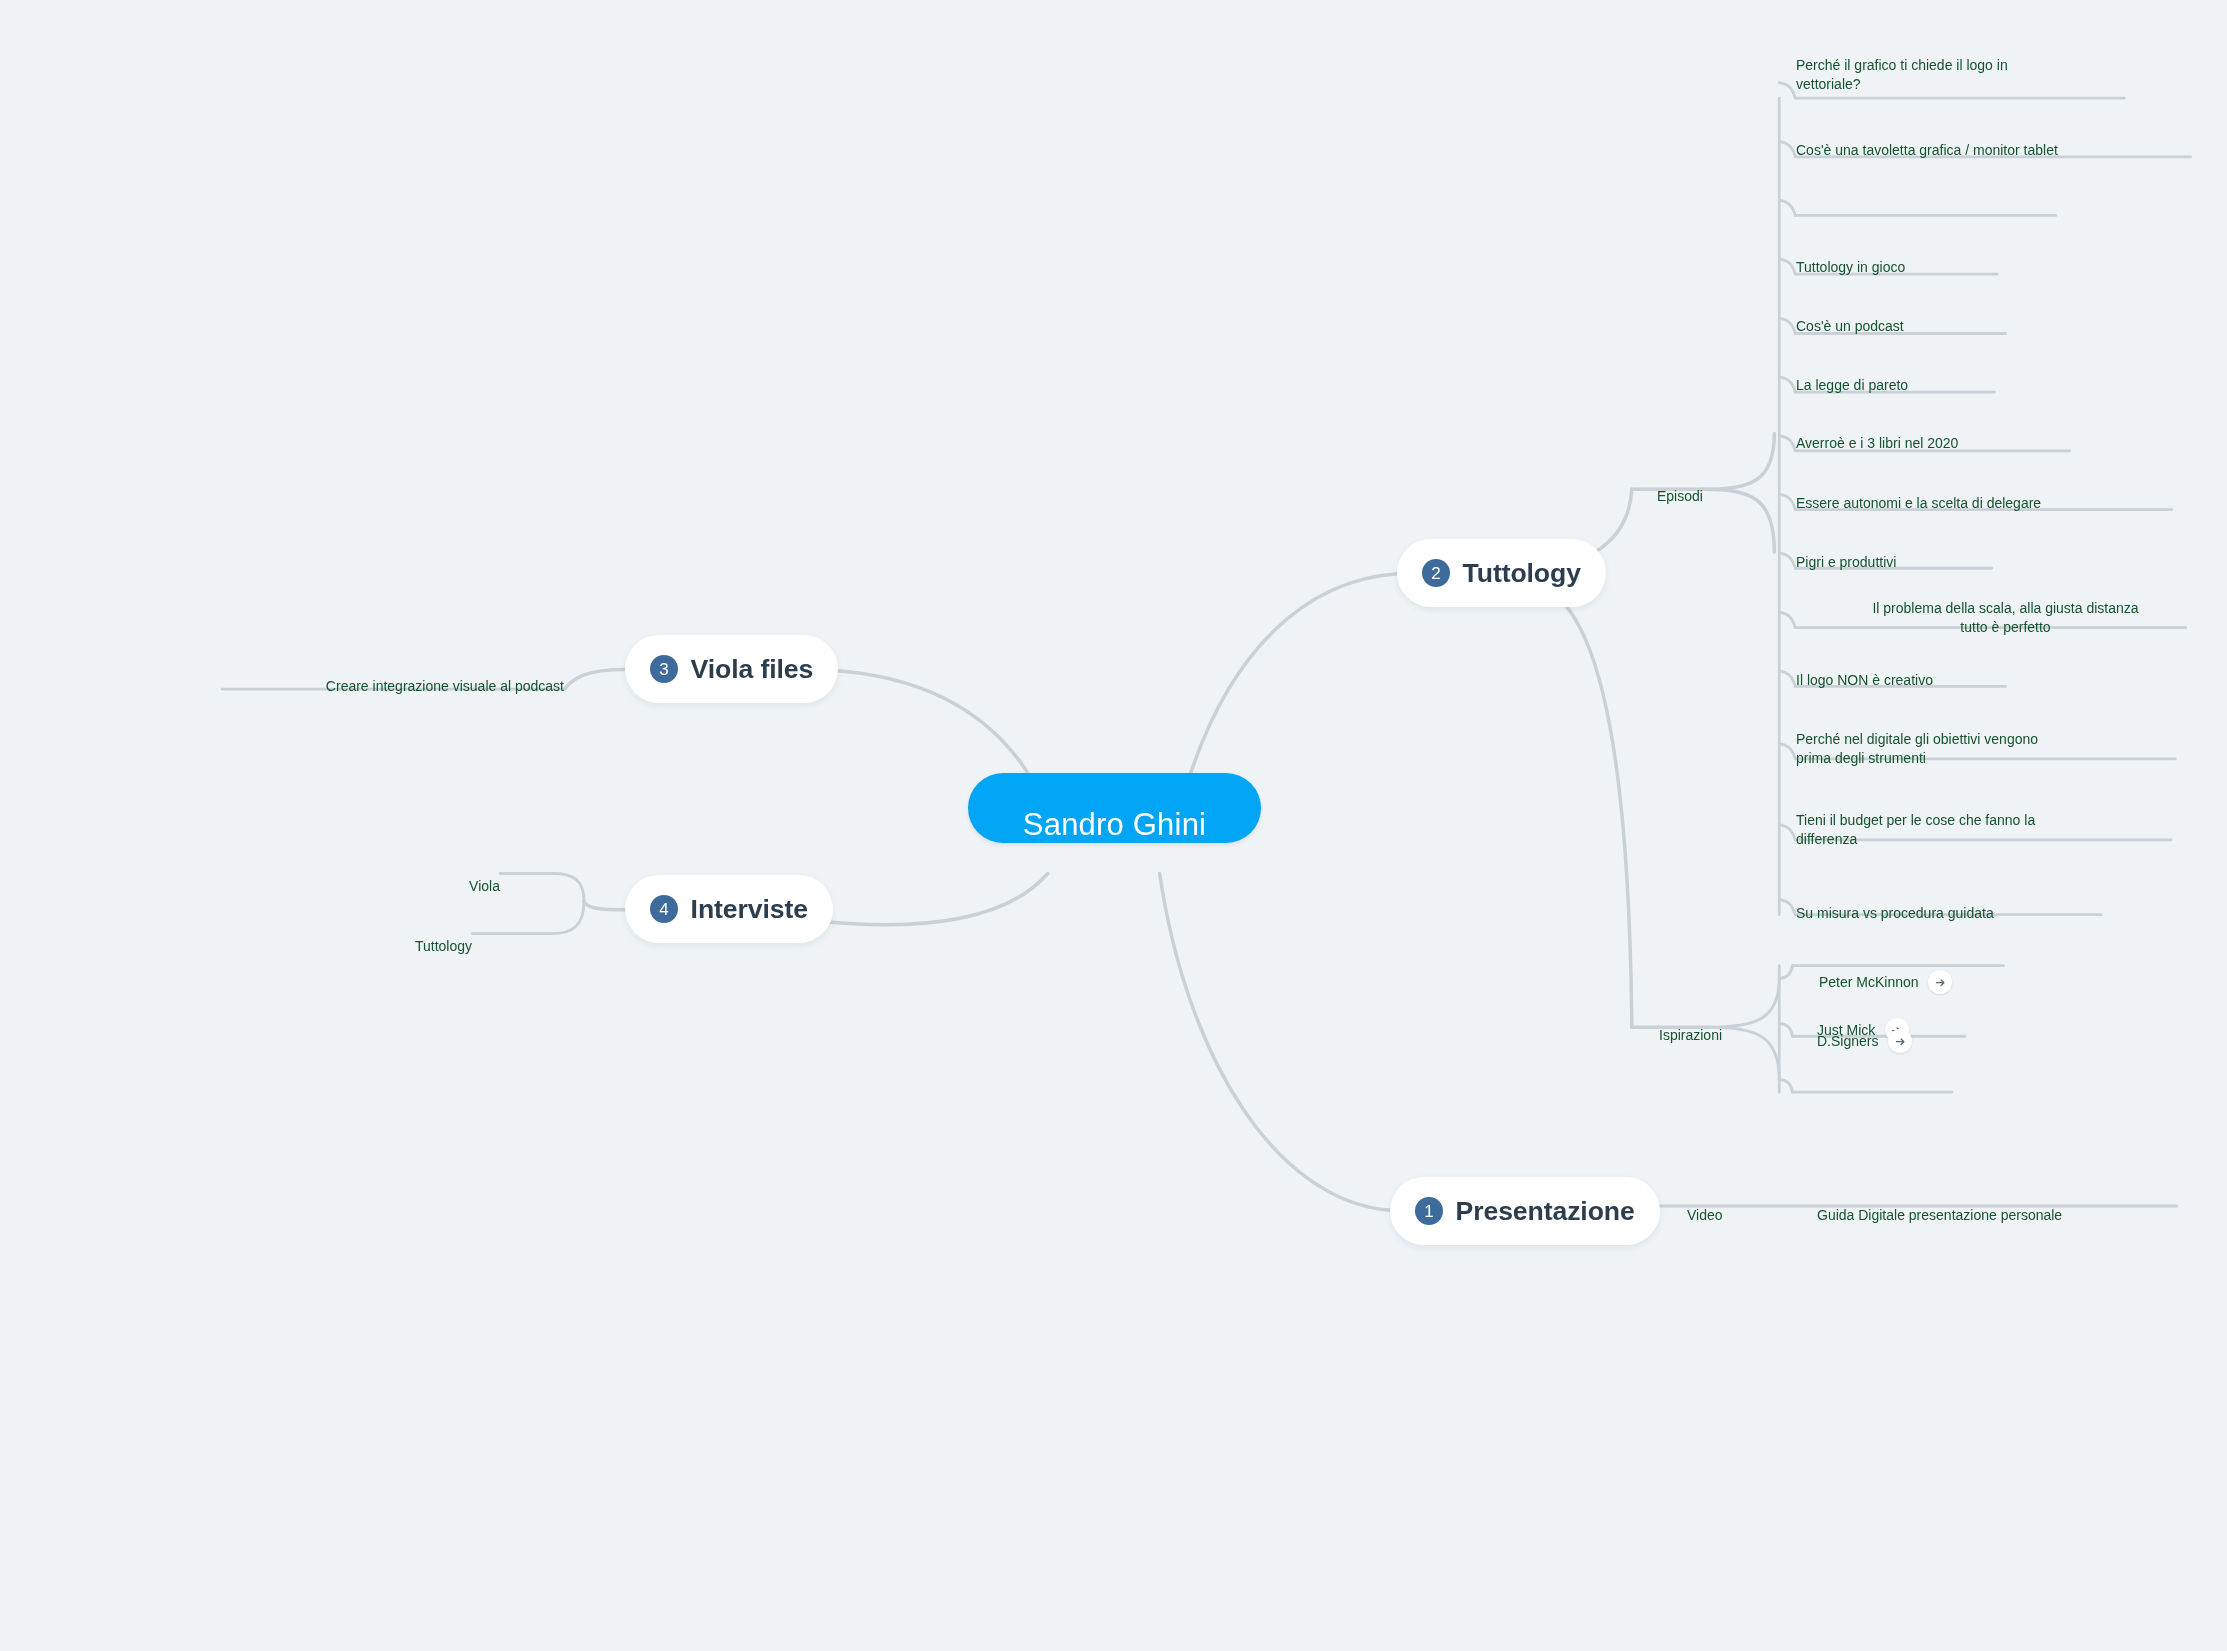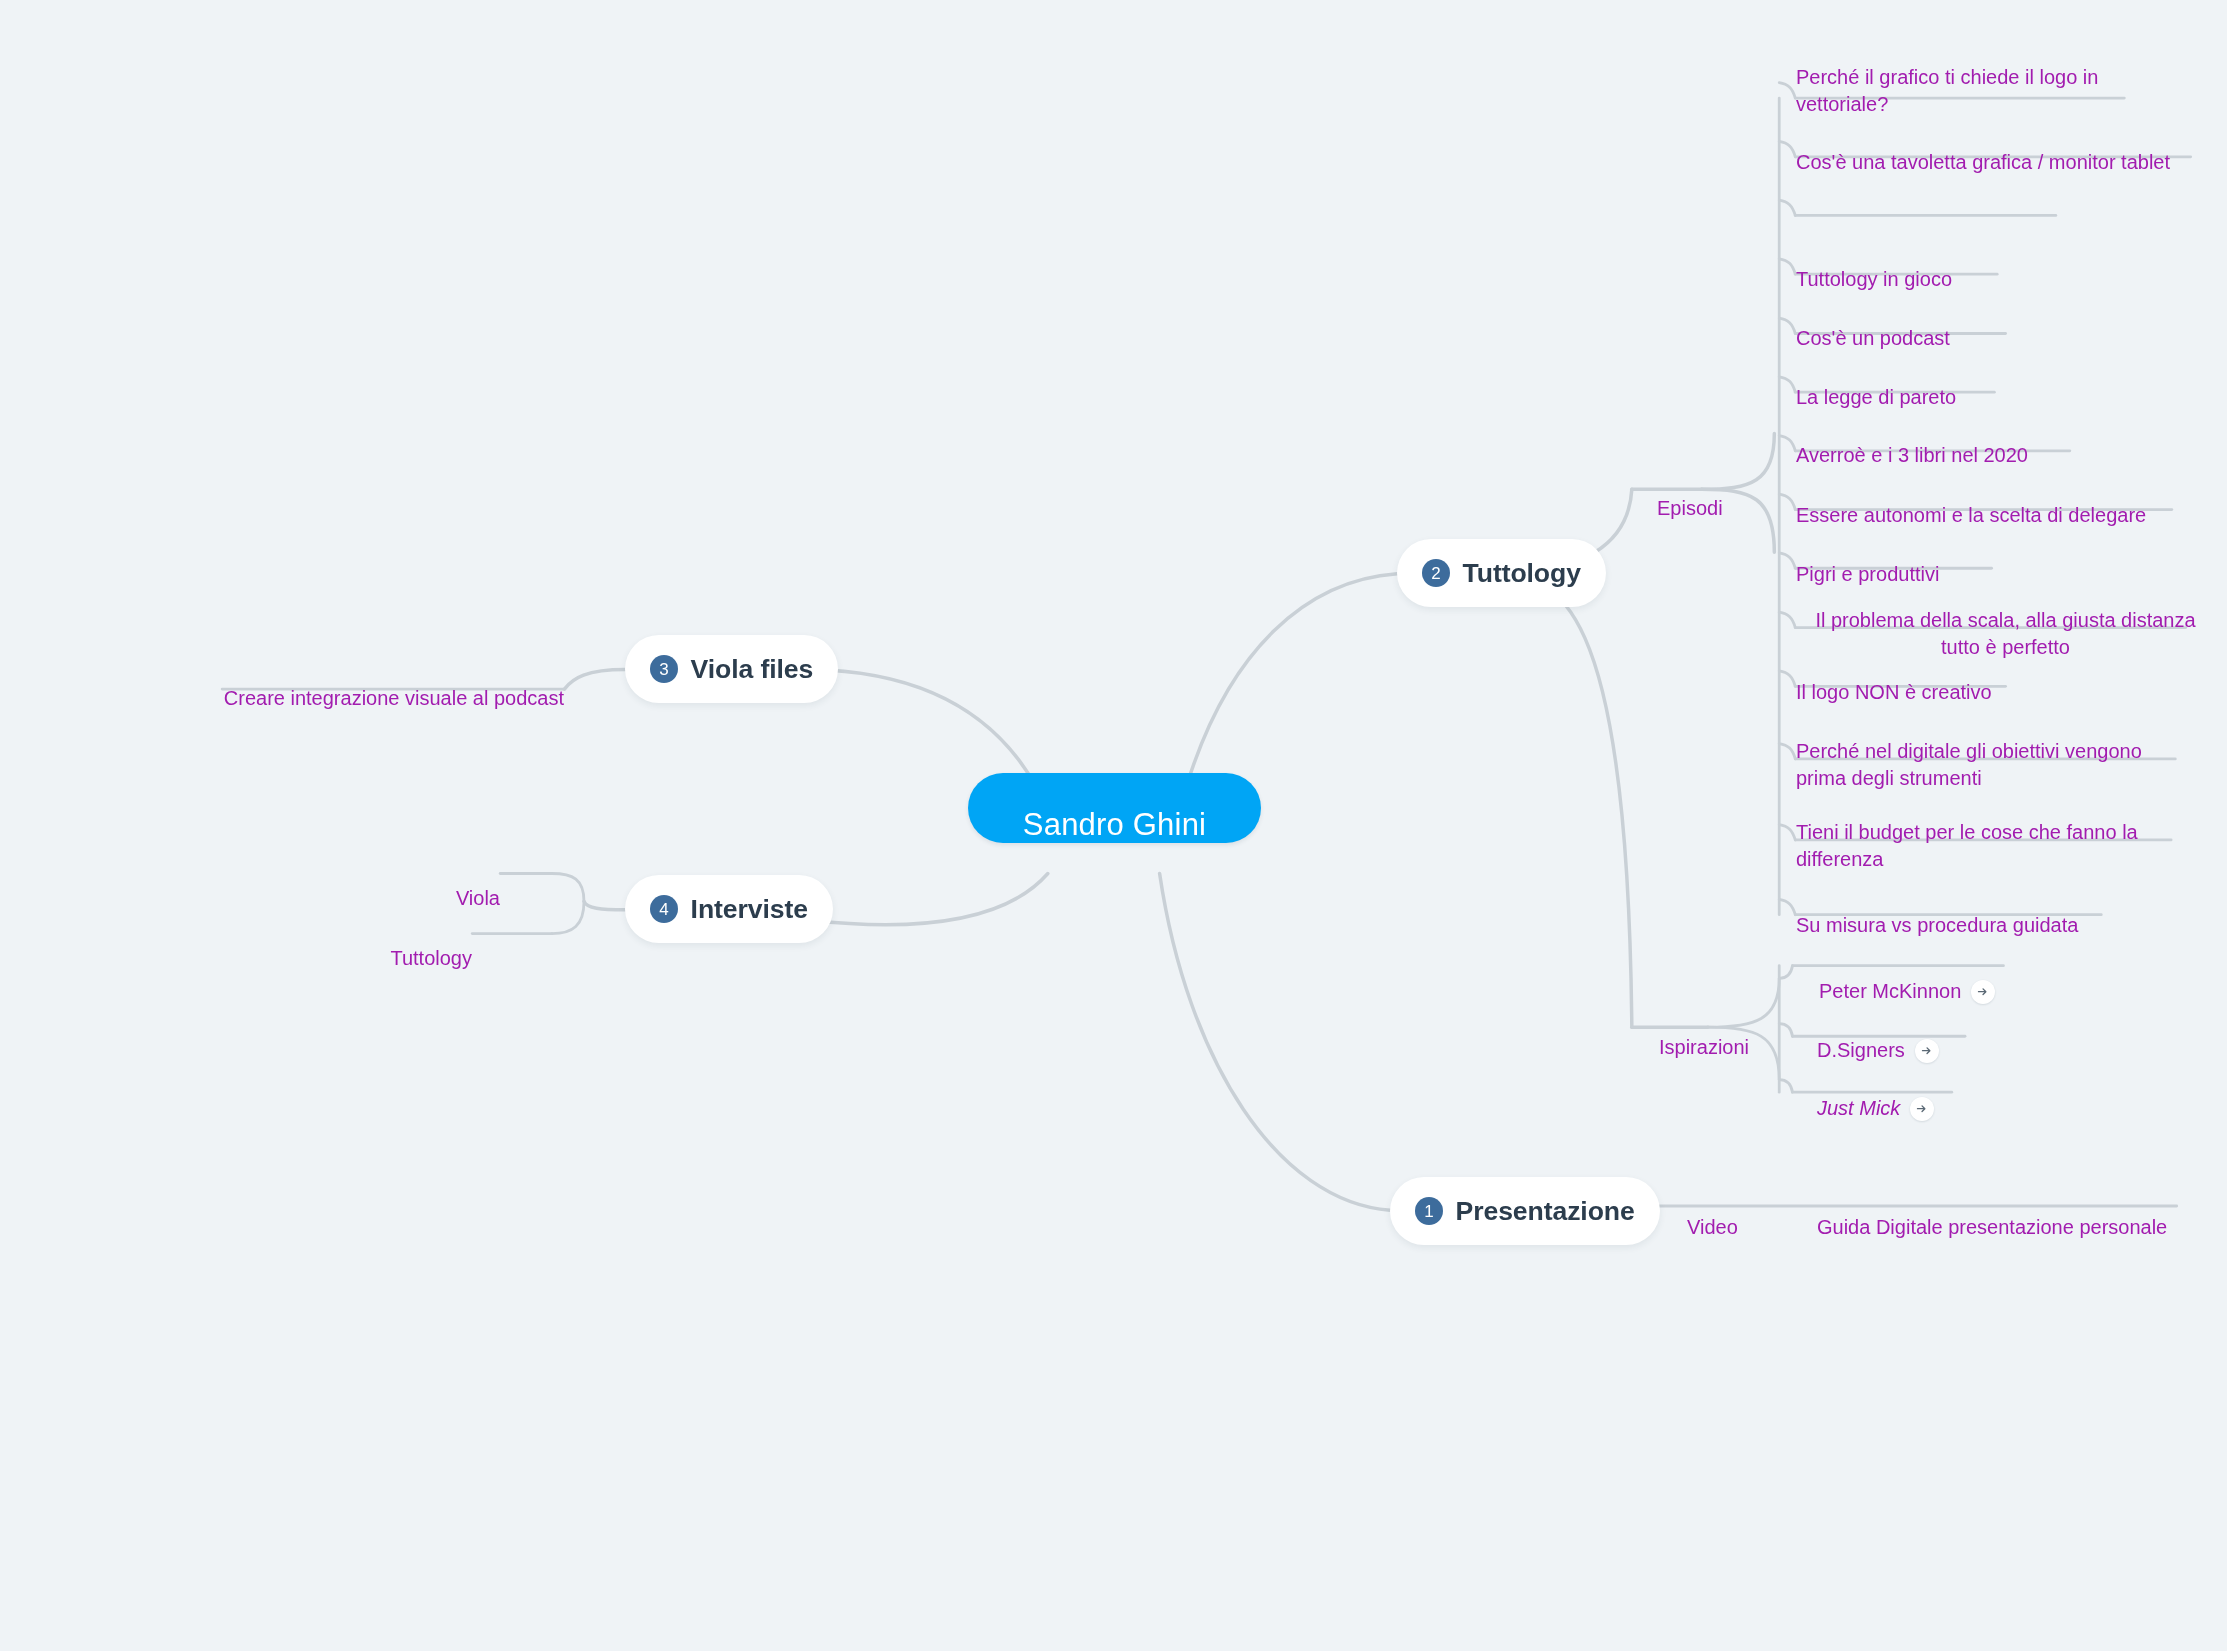--- a/index.html
+++ b/index.html
@@ -44,22 +44,22 @@
     display:flex;align-items:center;justify-content:center;
     flex:0 0 auto;line-height:1;
   }
   .pill .pill-label{
     font-size:26.6px;font-weight:700;color:#2c3d4d;letter-spacing:-0.1px;
   }
 
   
   .tnode{
     position:absolute;
-    font-size:20px;
-    color:#a21caf;
+    font-size:14px;
+    color:#14532d;
     line-height:1.32;
     white-space:pre-line;
   }
   .tnode.right{text-align:left;}
   .tnode.left{text-align:right;}
   .tnode .withicon{display:inline-flex;align-items:center;gap:9.8px;}
 
   .arrow-icon{
     display:inline-flex;align-items:center;justify-content:center;
     width:24px;height:24px;border-radius:50%;
@@ -261,21 +261,21 @@
     <span class="withicon">
       <span>Peter McKinnon</span>
       <span class="arrow-icon">
         <svg width="15.4" height="15.4" viewBox="0 0 22 22">
           <path d="M5 11 H15 M11.5 7 L15.5 11 L11.5 15" fill="none" stroke="#5a6874" stroke-width="1.9" stroke-linecap="round" stroke-linejoin="round"></path>
         </svg>
       </span>
     </span>
   </div>
 
-  <div class="tnode right" style="left:1817px;top:1069px;font-style:italic;">
+  <div class="tnode right" style="left:1817px;top:1000px;">
     <span class="withicon">
       <span>Just Mick</span>
       <span class="arrow-icon">
         <svg width="15.4" height="15.4" viewBox="0 0 22 22">
           <path d="M5 11 H15 M11.5 7 L15.5 11 L11.5 15" fill="none" stroke="#5a6874" stroke-width="1.9" stroke-linecap="round" stroke-linejoin="round"></path>
         </svg>
       </span>
     </span>
   </div>
 

